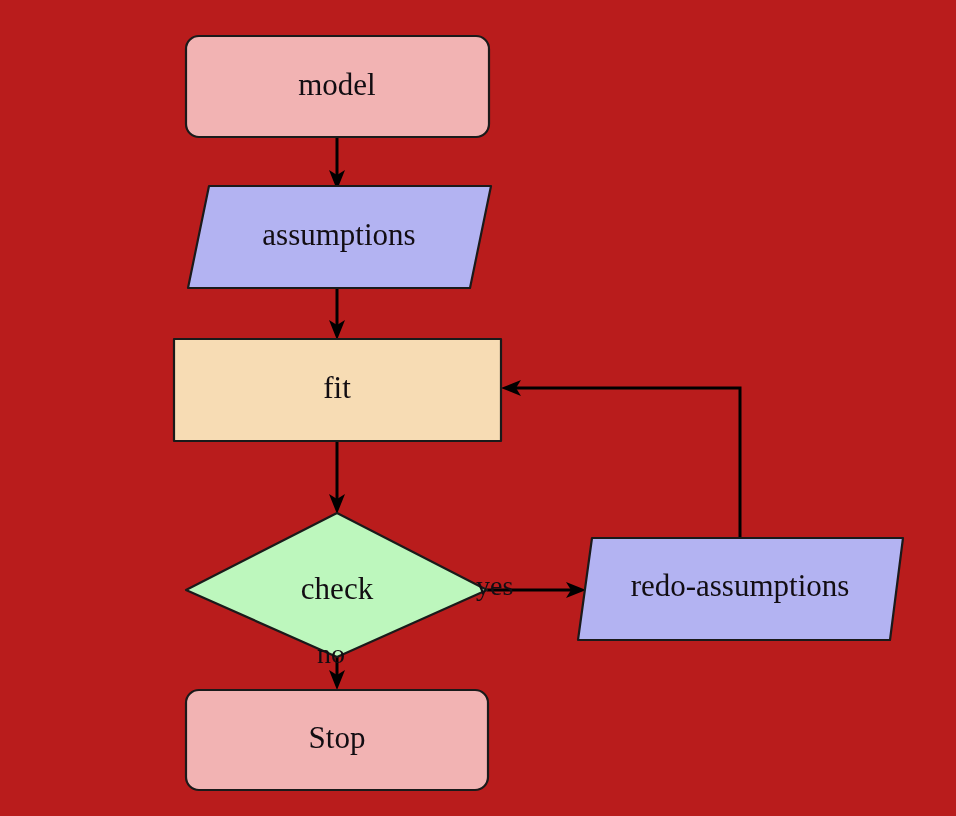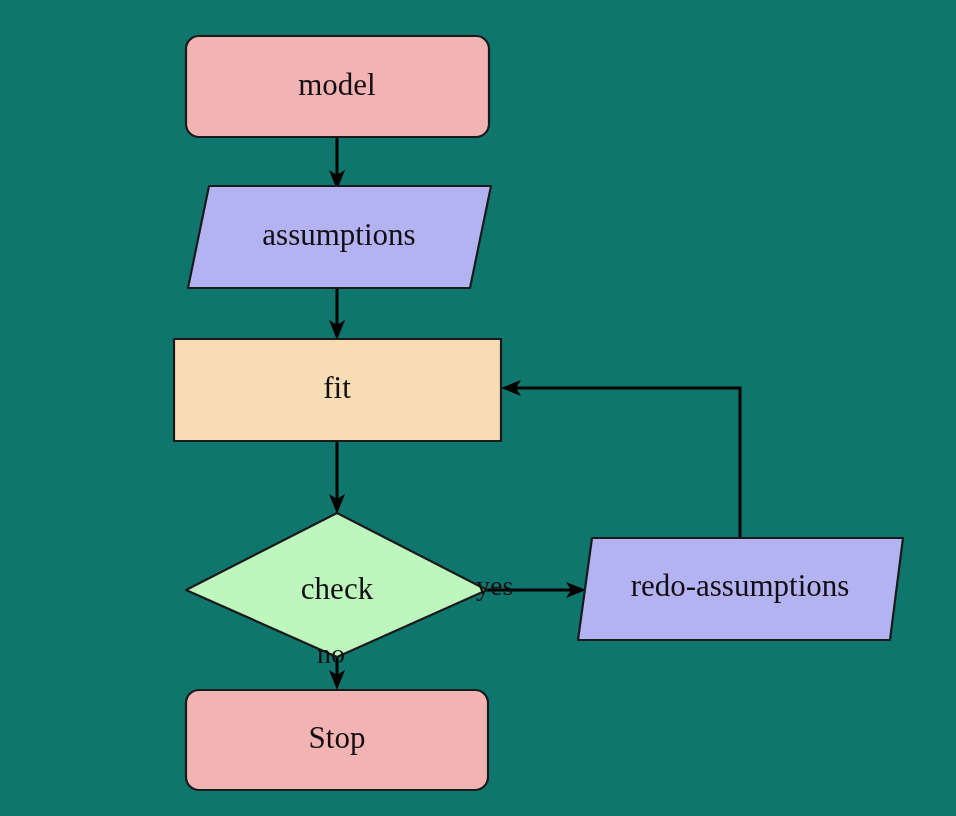--- a/index.html
+++ b/index.html
@@ -8,21 +8,21 @@
     padding: 0;
     background: #ffffff;
   }
   body {
     font-family: "Liberation Serif", "DejaVu Serif", serif;
   }
   #canvas {
     position: relative;
     width: 956px;
     height: 816px;
-    background: #0f766e;
+    background: #b91c1c;
     overflow: hidden;
   }
   #flow-svg {
     position: absolute;
     top: 0;
     left: 0;
     width: 956px;
     height: 816px;
   }
   .node-shape {

